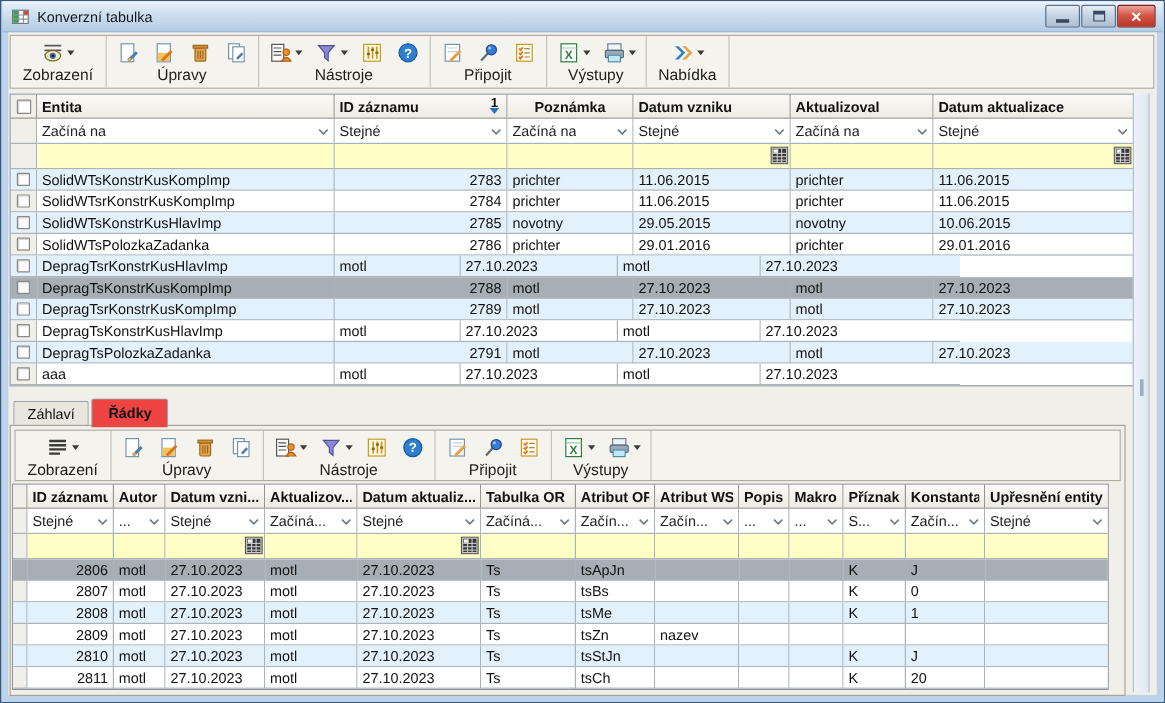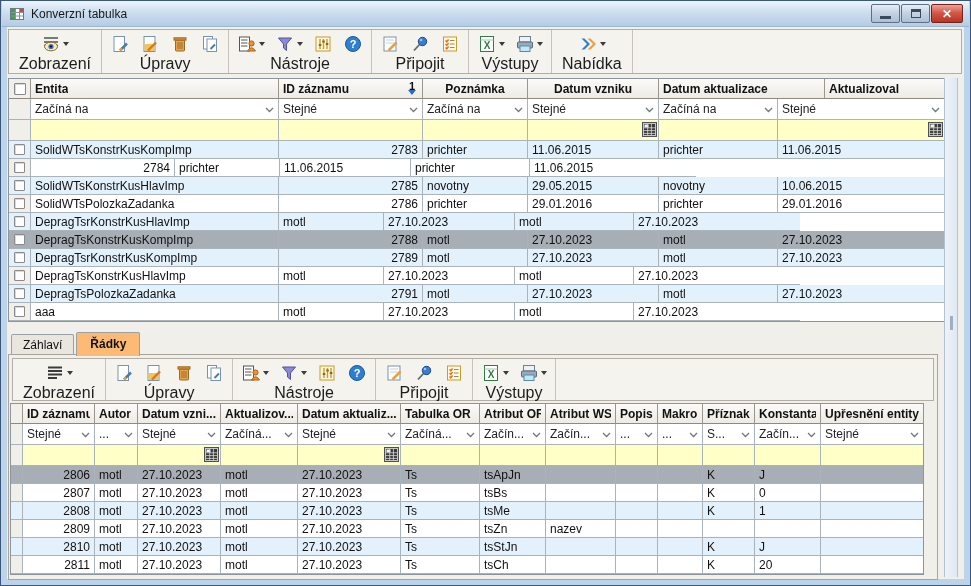--- a/index.html
+++ b/index.html
@@ -20,21 +20,21 @@
   .glyph-max { width:10px; height:9px; border:1px solid #3a4a5c; border-top:3px solid #3a4a5c; background:transparent; }
   .client { position:absolute; left:6px; top:26px; right:6px; bottom:6px; background:#f0efe9; }
 
   
   .toolbar { position:absolute; background:#f4f3ee; border:1px solid #b2aea6; display:flex; align-items:stretch; }
   .tb-group { display:flex; flex-direction:column; justify-content:space-between; padding:4px 8px 2px 8px; border-right:1px solid #c6c2ba; }
   .tb-icons { display:flex; align-items:center; justify-content:center; gap:10px; height:24px; }
   .tb-btn { display:flex; align-items:center; gap:2px; cursor:default; }
   .tb-btn svg { display:block; }
   .dd { width:0; height:0; border-left:3.5px solid transparent; border-right:3.5px solid transparent; border-top:4px solid #3a3a3a; }
-  .tb-label { text-align:center; font-size:16px; color:#1c1c1c; padding:1px 2px 1px 2px; white-space:nowrap; }
+  .tb-label { text-align:center; font-size:13px; color:#1c1c1c; padding:1px 2px 1px 2px; white-space:nowrap; }
   .tb-fill { flex:1; }
 
   
   .grid { position:absolute; border:1px solid #8c949c; background:#fff; }
   .g-row { display:flex; }
   .g-cell { border-right:1px solid #aab2ba; border-bottom:1px solid #aab2ba; display:flex; align-items:center;
     padding:0 4px; overflow:hidden; white-space:nowrap; }
   .g-cell:last-child { border-right:none; }
   .hdr  { height:20px; background:linear-gradient(#fbfaf8,#edebe4); font-weight:bold; border-right-color:#9a968e; border-bottom-color:#8e8a82; }
   .flt  { height:21px; background:#ffffff; color:#222; justify-content:space-between; }
@@ -52,21 +52,21 @@
   .sort-ind b { font-size:11px; }
   .sort-tri { width:0; height:0; border-left:4px solid transparent; border-right:4px solid transparent; border-top:5px solid #2a6ac8; }
   .cal-btn { position:absolute; right:1px; top:2px; }
   .hdr-label { overflow:hidden; text-overflow:clip; white-space:nowrap; }
   .flt-text { overflow:hidden; white-space:nowrap; }
 
   
   .tabstrip { position:absolute; display:flex; align-items:flex-end; }
   .tab { border:1px solid #9aa0a8; border-bottom:none; background:#e9e6df; padding:3px 11px 3px 11px;
     margin-right:2px; border-radius:2px 2px 0 0; font-size:12px; position:relative; top:1px; }
-  .tab.active { background:#fdba74; font-weight:bold; padding:4px 13px 5px 13px; z-index:5; top:2px; }
+  .tab.active { background:#ef4444; font-weight:bold; padding:4px 13px 5px 13px; z-index:5; top:2px; }
   .panel { position:absolute; border:1px solid #a8a49c; background:#f0efe9; }
   .scrollstrip { position:absolute; width:14px; background:linear-gradient(90deg,#ecf2f9,#dfe9f3);
     border-left:1px solid #b4c2ce; border-right:1px solid #b4c2ce; }
   .scroll-thumb { position:absolute; left:5px; width:3px; height:14px; background:#9eb0c0; }
 </style>
 </head>
 <body>
 
 <div class="window">
 
@@ -312,28 +312,28 @@
           <div class="g-cell hdr" style="width: 144px; flex: 0 0 144px; justify-content: space-between;">
             <span class="hdr-label">ID záznamu</span>
             <span class="sort-ind">
               <b>1</b>
               <span class="sort-tri"></span>
             </span>
           </div>
           <div class="g-cell hdr" style="width: 105px; flex: 0 0 105px; justify-content: center;">
             <span class="hdr-label">Poznámka</span>
           </div>
-          <div class="g-cell hdr" style="width: 131px; flex: 0 0 131px; justify-content: center;">
+          <div class="g-cell hdr" style="width: 131px; flex: 0 0 131px; justify-content: flex-start;">
             <span class="hdr-label">Datum vzniku</span>
+          </div>
+          <div class="g-cell hdr" style="width: 119px; flex: 0 0 119px; justify-content: space-between;">
+            <span class="hdr-label">Aktualizoval</span>
           </div>
           <div class="g-cell hdr" style="width: 166px; flex: 0 0 166px; justify-content: space-between;">
             <span class="hdr-label">Datum aktualizace</span>
-          </div>
-          <div class="g-cell hdr" style="width: 119px; flex: 0 0 119px; justify-content: space-between;">
-            <span class="hdr-label">Aktualizoval</span>
           </div>
         </div>
         <div class="g-row">
           <div class="g-cell flt gutter" style="width: 22px; flex: 0 0 22px;"></div>
           <div class="g-cell flt" style="width: 248px; flex: 0 0 248px;">
             <span class="flt-text">Začíná na</span>
             <span><svg width="9" height="6" viewBox="0 0 9 6">
                 <path d="M1 1 L4.5 4.5 L8 1" stroke="#70787f" fill="none" stroke-width="1.3"></path>
               </svg></span>
           </div>
@@ -411,20 +411,21 @@
           <div class="g-cell dat" style="width: 144px; flex: 0 0 144px; justify-content: flex-end;">2783</div>
           <div class="g-cell dat" style="width: 105px; flex: 0 0 105px;">prichter</div>
           <div class="g-cell dat" style="width: 131px; flex: 0 0 131px;">11.06.2015</div>
           <div class="g-cell dat" style="width: 119px; flex: 0 0 119px;">prichter</div>
           <div class="g-cell dat" style="width: 166px; flex: 0 0 166px;">11.06.2015</div>
         </div>
         <div class="g-row">
           <div class="g-cell dat gutter" style="width: 22px; flex: 0 0 22px;">
             <div class="checkbox small"></div>
           </div>
+          <div class="g-cell dat" style="width: 248px; flex: 0 0 248px;">SolidWTsrKonstrKusKompImp</div>
           <div class="g-cell dat" style="width: 144px; flex: 0 0 144px; justify-content: flex-end;">2784</div>
           <div class="g-cell dat" style="width: 105px; flex: 0 0 105px;">prichter</div>
           <div class="g-cell dat" style="width: 131px; flex: 0 0 131px;">11.06.2015</div>
           <div class="g-cell dat" style="width: 119px; flex: 0 0 119px;">prichter</div>
           <div class="g-cell dat" style="width: 166px; flex: 0 0 166px;">11.06.2015</div>
         </div>
         <div class="g-row row-alt">
           <div class="g-cell dat gutter" style="width: 22px; flex: 0 0 22px;">
             <div class="checkbox small"></div>
           </div>

